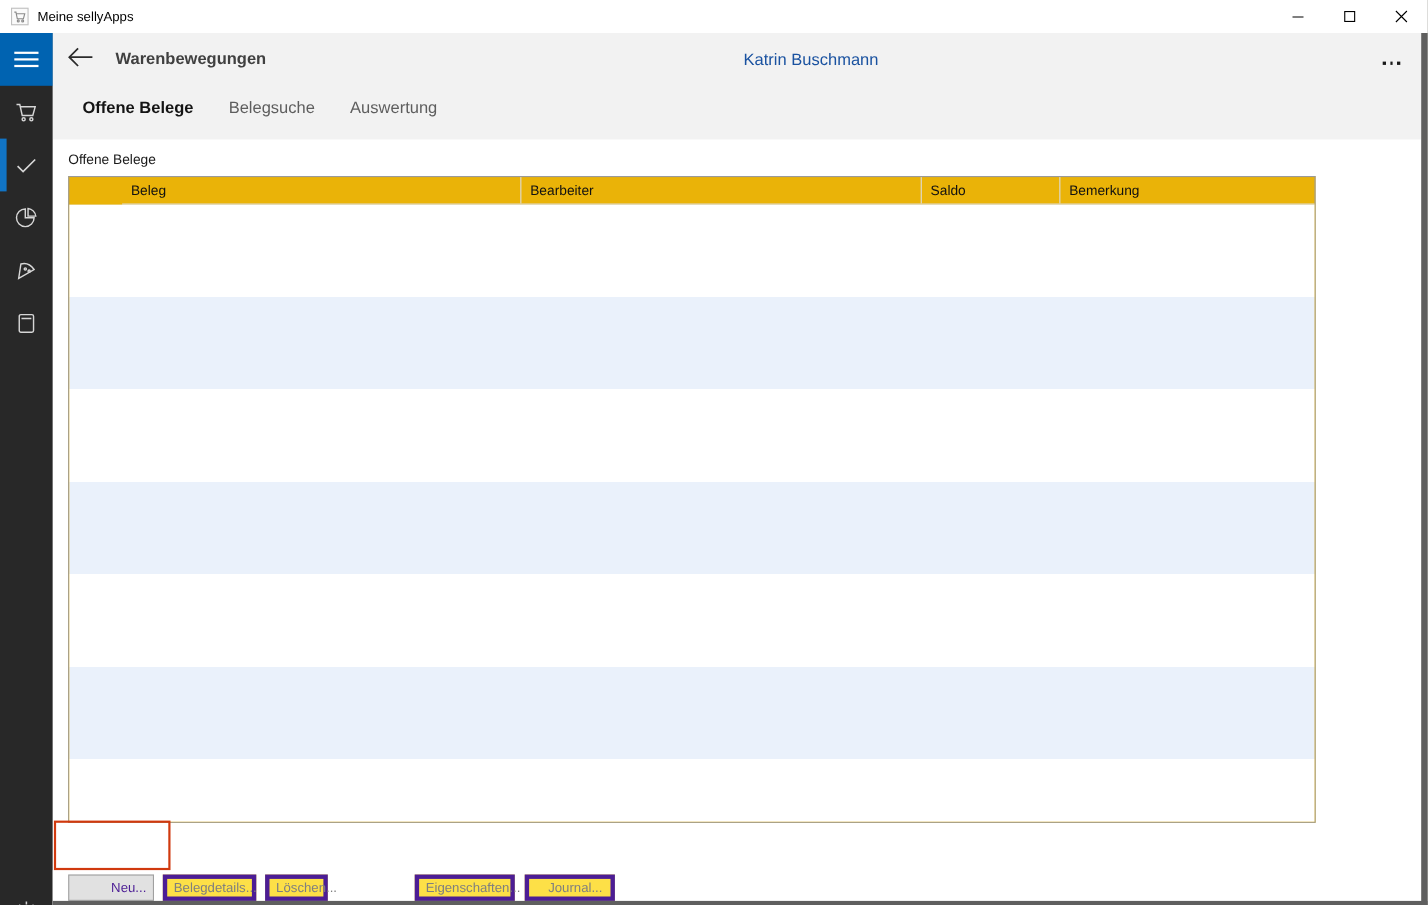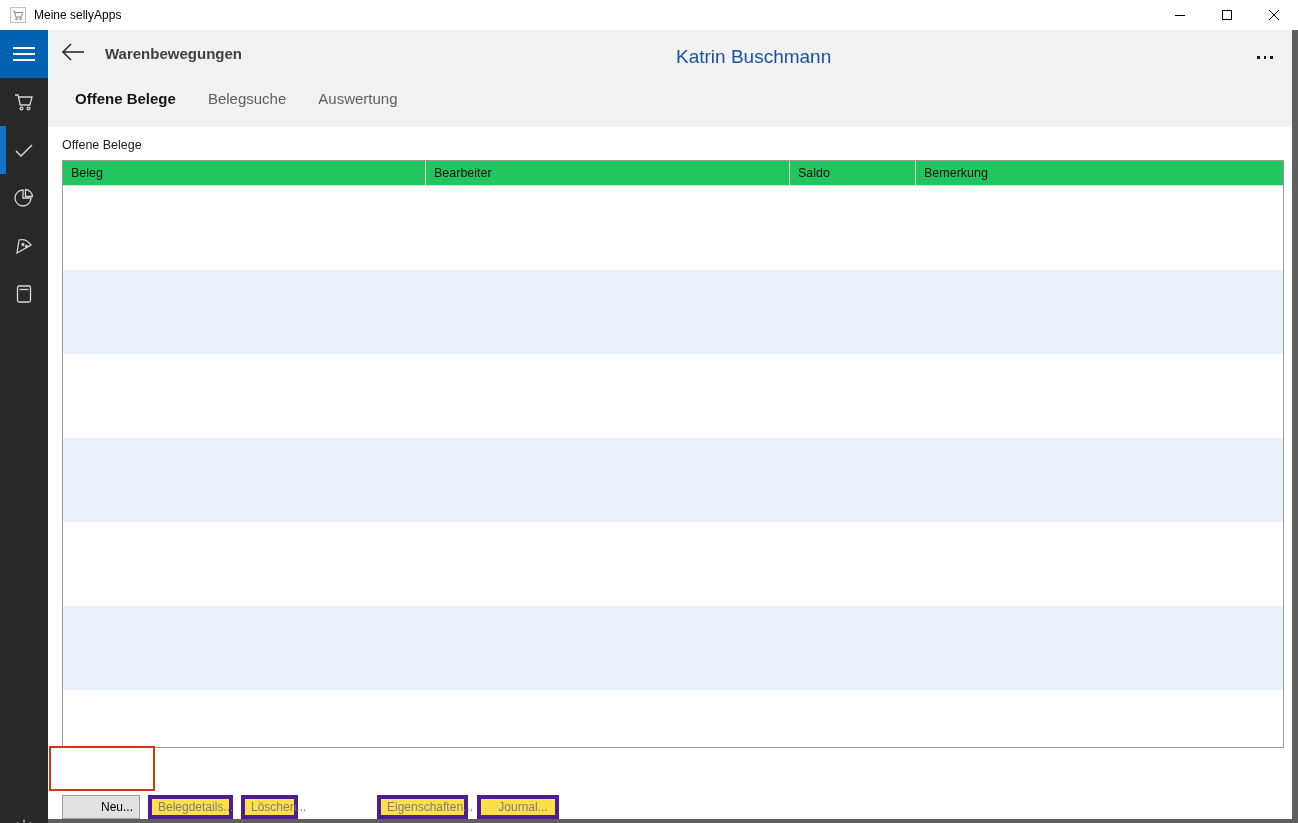--- a/index.html
+++ b/index.html
@@ -21,40 +21,40 @@
   .nav{position:absolute;left:0;top:48px;width:48px;}
   .nav-item{position:relative;width:48px;height:48px;display:flex;align-items:center;justify-content:center;background:transparent;border:none;padding:0;cursor:pointer;}
   .nav-item .sel-bar{display:none;}
   .nav-item.selected .sel-bar{display:block;position:absolute;left:0;top:0;width:6px;height:48px;background:#1174c5;}
   .sidebar svg{display:block;}
   .settings-item{position:absolute;left:0;top:775px;width:48px;height:48px;display:flex;align-items:center;justify-content:center;background:transparent;border:none;padding:0;cursor:pointer;}
   
   .headerbar{position:absolute;left:48px;top:30px;width:1244px;height:97px;background:#f2f2f2;}
   .back-btn{position:absolute;left:12px;top:13px;width:26px;height:20px;background:transparent;border:none;padding:0;cursor:pointer;}
   .page-title{position:absolute;left:57px;top:15px;font-size:15px;font-weight:bold;color:#404040;white-space:nowrap;}
-  .user-name{position:absolute;left:628px;top:16px;font-size:19px;color:#1a52a0;white-space:nowrap;cursor:pointer;}
+  .user-name{position:absolute;left:628px;top:16px;font-size:15px;color:#1a52a0;white-space:nowrap;cursor:pointer;}
   .more-btn{position:absolute;right:13px;top:18px;width:28px;height:18px;background:transparent;border:none;display:flex;align-items:center;justify-content:center;gap:4px;cursor:pointer;}
   .more-btn i{display:block;width:3px;height:3px;background:#1a1a1a;}
   .tabs{position:absolute;left:27px;top:60px;display:flex;gap:32px;}
   .tab{background:transparent;border:none;padding:0;font-size:15px;color:#5e5e5e;cursor:pointer;font-family:inherit;white-space:nowrap;}
   .tab.selected{font-weight:bold;color:#141414;}
   
   .content{position:absolute;left:48px;top:127px;width:1244px;height:696px;background:#ffffff;}
   .group-label{position:absolute;left:14px;top:11px;font-size:12.5px;color:#1a1a1a;}
-  .table{position:absolute;left:14px;top:33px;width:1222px;height:588px;border:1px solid #9a9a9a;box-sizing:border-box;background:#22c55e;}
+  .table{position:absolute;left:14px;top:33px;width:1134px;height:588px;border:1px solid #9a9a9a;box-sizing:border-box;background:#eab308;padding-left:48px;}
   .thead{display:flex;height:25px;border-bottom:1px solid #dcdcdc;box-sizing:border-box;}
   .th{box-sizing:border-box;padding:0 0 0 8px;font-size:12.5px;color:#111;display:flex;align-items:center;border-right:1px solid #dcdcdc;cursor:pointer;}
   .th:last-child{border-right:none;}
   .th.c0{width:363px;} .th.c1{width:364px;} .th.c2{width:126px;} .th.c3{flex:1;}
   .tbody{position:absolute;left:0;top:25px;right:0;bottom:0;
     background:repeating-linear-gradient(to bottom,#ffffff 0px,#ffffff 84px,#eaf1fb 84px,#eaf1fb 168px);}
   
   .btnbar{position:absolute;left:0;top:664px;width:1244px;height:32px;background:#ffffff;}
   .abtn{position:absolute;top:4px;height:24px;box-sizing:border-box;font-size:12px;font-family:inherit;text-align:center;}
-  .abtn.enabled{background:#e1e1e1;border:1px solid #a0a0a0;color:#000000;cursor:pointer;padding-left:38px;}
+  .abtn.enabled{background:#e1e1e1;border:1px solid #a0a0a0;color:#4c1d95;cursor:pointer;padding-left:38px;}
   .abtn.disabled{background:#fde047;border:4px solid #4c1d95;color:#7f7f7f;}
   .abtn.b0{left:14px;width:78px;}
   .abtn.b1{left:100px;width:85px;}
   .abtn.b2{left:193px;width:57px;}
   .abtn.b3{left:329px;width:91px;}
   .abtn.b4{left:429px;width:82px;padding-left:16px;}
   
   .annotation{position:absolute;left:49px;top:746px;width:106px;height:45px;border:2px solid #d0390e;box-sizing:border-box;pointer-events:none;z-index:50;}
   
   .edge-right{position:absolute;left:1292px;top:30px;width:6px;height:793px;background:#5f5f5f;}

